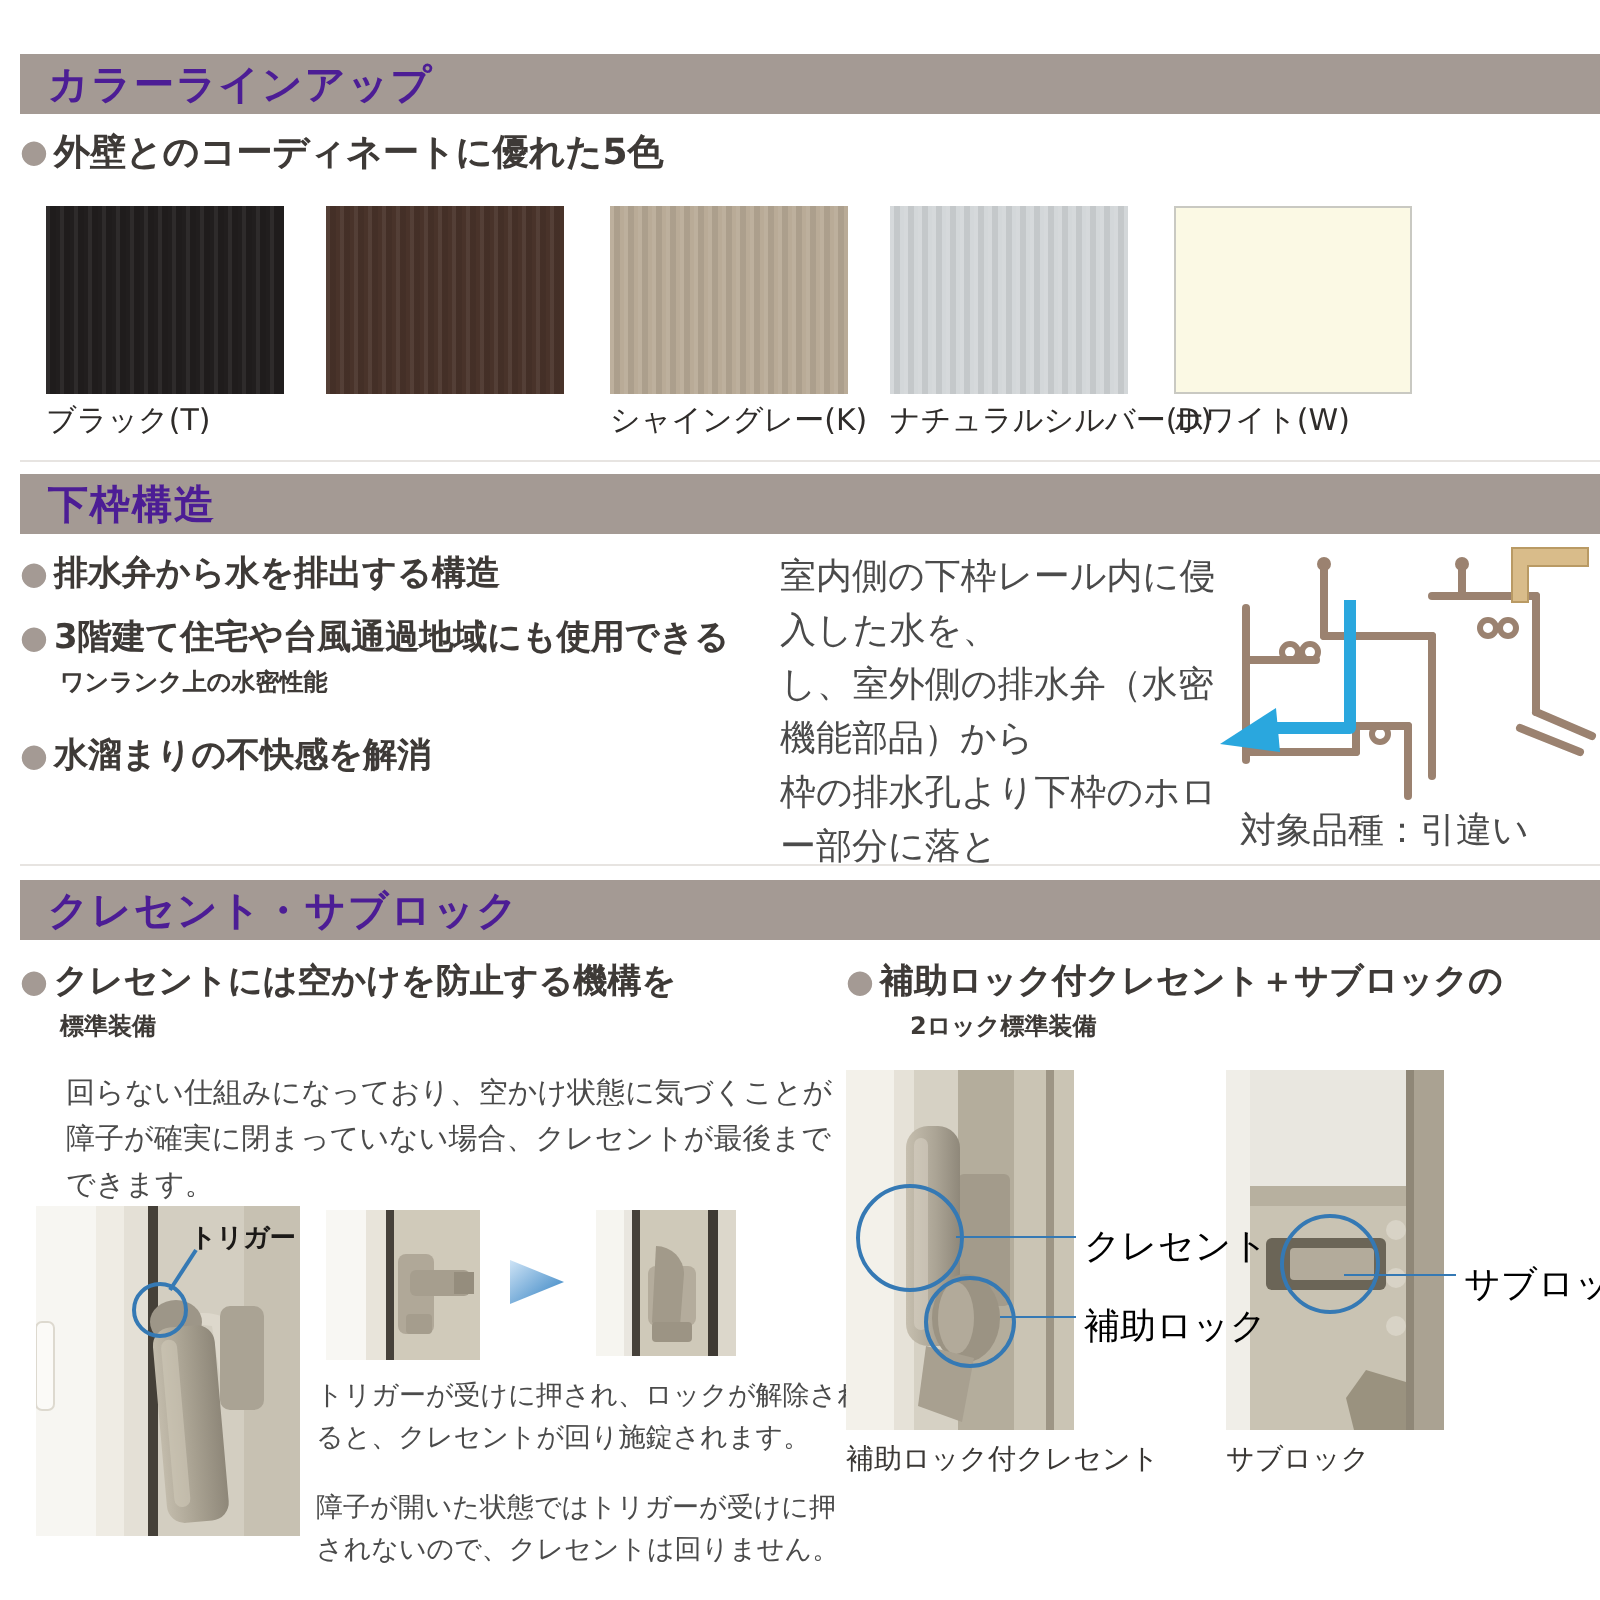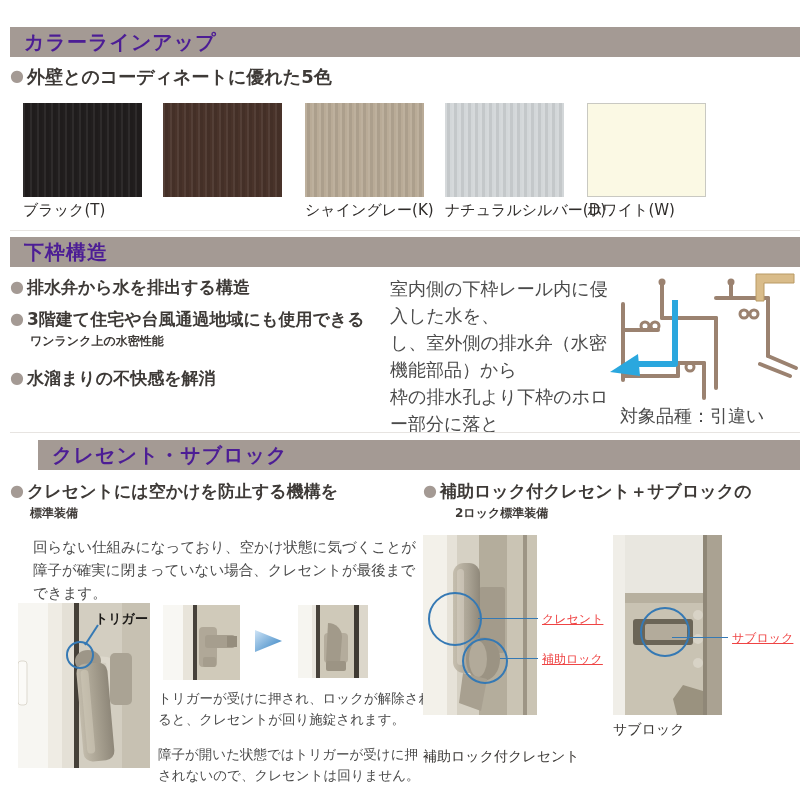--- a/index.html
+++ b/index.html
@@ -18,21 +18,21 @@
   .bullet-mark{color:#a49a94;font-size:16px;margin-right:3px;line-height:1.25;}
   .bullet-text{line-height:1.25;}
   .bullet-cont{font-weight:bold;font-size:12px;color:#3e3a37;line-height:1.25;}
   .swatch{top:103px;width:119px;height:94px;}
   .swatch-tex{position:absolute;inset:0;background:repeating-linear-gradient(90deg,rgba(255,255,255,0.06) 0 2px,rgba(0,0,0,0.07) 2px 5px,rgba(255,255,255,0.0) 5px 7px);}
   .swatch-label{top:201px;font-size:15px;color:#2f2c2a;white-space:nowrap;text-align:right;}
   .para{font-size:18px;color:#4b4b4b;line-height:1.5;}
   .para13{font-size:13.5px;color:#4b4b4b;line-height:1.55;}
   .para14{font-size:14.5px;color:#4b4b4b;line-height:1.6;}
   .photo-caption{font-size:14px;color:#3a3734;white-space:nowrap;}
-  .anno-label{font-size:12px;color:#ef4444;white-space:nowrap;text-decoration:underline;}
+  .anno-label{font-size:18px;color:#000000;white-space:nowrap;}
   .anno-line{height:0;border-top:1.5px solid #3579b4;}
   .trigger-label{font-size:13px;font-weight:bold;color:#1c1a18;white-space:nowrap;}
   svg{display:block;}
 </style>
 </head>
 <body>
 
 <div id="root">
 
   <div class="abs section-bar" style="top:27px;">
@@ -131,21 +131,21 @@
         <path d="M77,32 V96 H36" stroke="#2aa7de" stroke-width="6" fill="none" stroke-linejoin="round"></path>
         <path d="M40,86 L12,104 L42,108 Z" fill="#2aa7de"></path>
       </g>
     </svg>
   </div>
 
   <div class="abs para" style="left:620px;top:402px;">対象品種：引違い</div>
 
   <div class="abs divider" style="top:432px;"></div>
 
-  <div class="abs section-bar" style="top:440px;margin-left:28px;">
+  <div class="abs section-bar" style="top:440px;">
     <span>クレセント・サブロック</span>
   </div>
 
   <div class="abs bullet-line" style="left:10px;top:481px;">
     <span class="bullet-mark">●</span>
     <span class="bullet-text">クレセントには空かけを防止する機構を</span>
   </div>
   <div class="abs bullet-cont" style="left:30px;top:506px;">標準装備</div>
 
   <div class="abs para14" style="left:33px;top:536px;">
@@ -285,16 +285,16 @@
 
   <div class="abs anno-line" style="left:478px;top:618px;width:60px;"></div>
   <div class="abs anno-label" style="left:542px;top:611px;">クレセント</div>
 
   <div class="abs anno-line" style="left:500px;top:658px;width:38px;"></div>
   <div class="abs anno-label" style="left:542px;top:651px;">補助ロック</div>
 
   <div class="abs anno-line" style="left:672px;top:637px;width:56px;"></div>
   <div class="abs anno-label" style="left:732px;top:630px;">サブロック</div>
 
-  <div class="abs photo-caption" style="left:423px;top:748px;">補助ロック付クレセント</div>
+  <div class="abs photo-caption" style="left:423px;top:721px;">補助ロック付クレセント</div>
   <div class="abs photo-caption" style="left:613px;top:721px;">サブロック</div>
 
 </div>
 
 </body></html>

